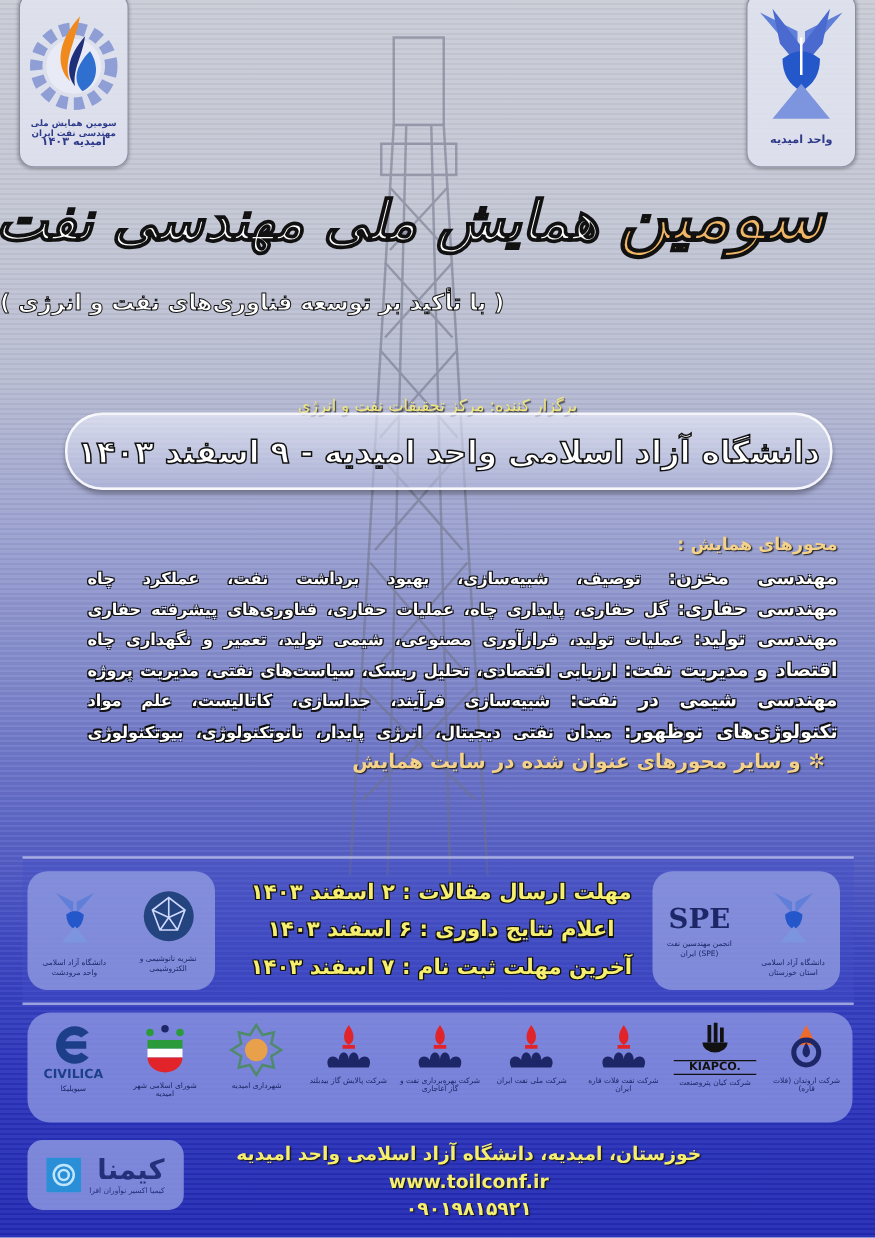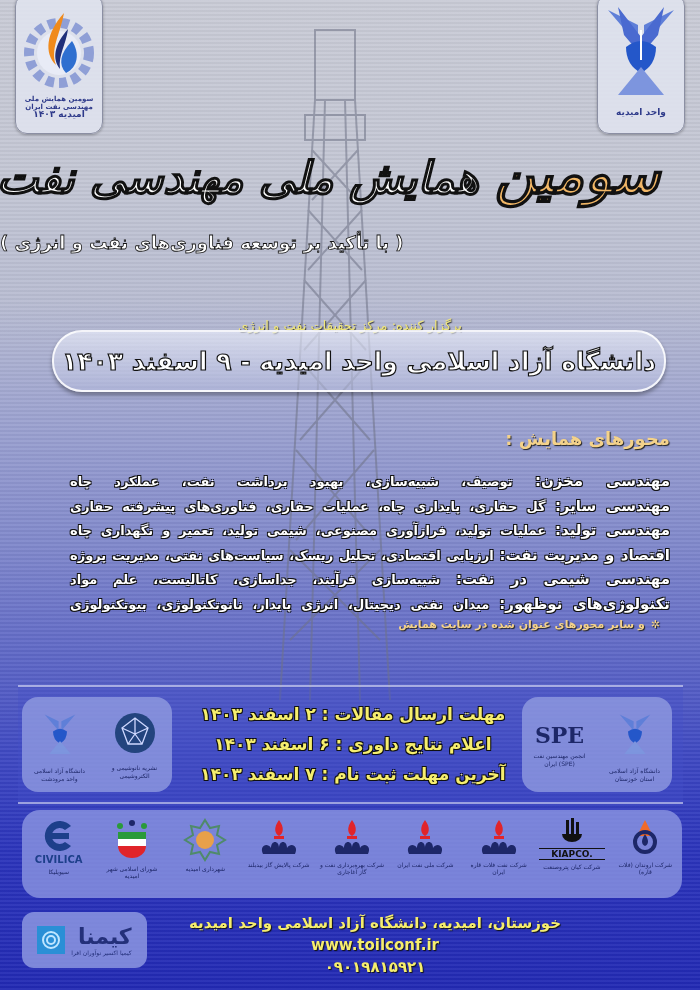--- a/index.html
+++ b/index.html
@@ -38,29 +38,29 @@
   }
   .venue-banner {
     position: absolute; left: 52px; top: 330px; width: 610px; height: 58px; border-radius: 30px;
     background: linear-gradient(180deg, rgba(235,238,250,0.65), rgba(180,186,220,0.55));
     border: 2px solid rgba(255,255,255,0.85); box-shadow: 0 3px 4px rgba(0,0,0,0.35);
     display: flex; align-items: center; justify-content: center; direction: rtl;
   }
   .venue-text { font-size: 25px; font-weight: bold; color: #fff; -webkit-text-stroke: 1.2px #111; }
 
   .topics { position: absolute; left: 70px; top: 428px; width: 600px; direction: rtl; text-align: right; }
-  .topics-heading { font-size: 18px; font-weight: bold; color: #f4d28a; text-shadow: 1px 1px 1px #222; margin: 0 0 20px 0; }
+  .topics-heading { font-size: 14px; font-weight: bold; color: #f4d28a; text-shadow: 1px 1px 1px #222; margin: 0 0 6px 0; }
   .topic-row {
     font-size: 13px; font-weight: bold; color: #fff; height: 24.5px; line-height: 24.5px; white-space: nowrap;
     text-shadow: -1px -1px 0 #111, 1px -1px 0 #111, -1px 1px 0 #111, 1px 1px 0 #111;
     text-align: justify; text-align-last: justify;
   }
   .topic-row .label { font-size: 15px; }
   .topic-note {
-    font-size: 11px; font-weight: bold; color: #f4d28a; text-shadow: 1px 1px 1px #222; margin-top: 2px;
+    font-size: 16px; font-weight: bold; color: #f4d28a; text-shadow: 1px 1px 1px #222; margin-top: 2px;
     padding-right: 10px;
   }
   .topic-note .bullet { color: #f4d28a; margin-left: 6px; }
 
   .dates-panel {
     position: absolute; left: 18px; top: 685px; width: 665px; height: 115px;
     border-top: 2px solid rgba(255,255,255,0.5); border-bottom: 2px solid rgba(255,255,255,0.5);
     background: rgba(70,80,200,0.35);
   }
   .side-card {
@@ -145,21 +145,21 @@
 
 <div class="organizer">برگزار کننده: مرکز تحقیقات نفت و انرژی</div>
 
 <div class="venue-banner">
   <span class="venue-text">دانشگاه آزاد اسلامی واحد امیدیه - ۹ اسفند ۱۴۰۳</span>
 </div>
 
 <div class="topics">
   <div class="topics-heading">محورهای همایش :</div>
   <div class="topic-row"><span class="label">مهندسی مخزن:</span> <span>توصیف، شبیه‌سازی، بهبود برداشت نفت، عملکرد چاه</span></div>
-  <div class="topic-row"><span class="label">مهندسی سایر:</span> <span>گل حفاری، پایداری چاه، عملیات حفاری، فناوری‌های پیشرفته حفاری</span></div>
+  <div class="topic-row"><span class="label">مهندسی حفاری:</span> <span>گل حفاری، پایداری چاه، عملیات حفاری، فناوری‌های پیشرفته حفاری</span></div>
   <div class="topic-row"><span class="label">مهندسی تولید:</span> <span>عملیات تولید، فرازآوری مصنوعی، شیمی تولید، تعمیر و نگهداری چاه</span></div>
   <div class="topic-row"><span class="label">اقتصاد و مدیریت نفت:</span> <span>ارزیابی اقتصادی، تحلیل ریسک، سیاست‌های نفتی، مدیریت پروژه</span></div>
   <div class="topic-row"><span class="label">مهندسی شیمی در نفت:</span> <span>شبیه‌سازی فرآیند، جداسازی، کاتالیست، علم مواد</span></div>
   <div class="topic-row"><span class="label">تکنولوژی‌های نوظهور:</span> <span>میدان نفتی دیجیتال، انرژی پایدار، نانوتکنولوژی، بیوتکنولوژی</span></div>
   <div class="topic-note"><span class="bullet">✲</span><span>و سایر محورهای عنوان شده در سایت همایش</span></div>
 </div>
 
 <div class="dates-panel">
   <div class="side-card" style="left:4px">
     <div class="side-logo">

